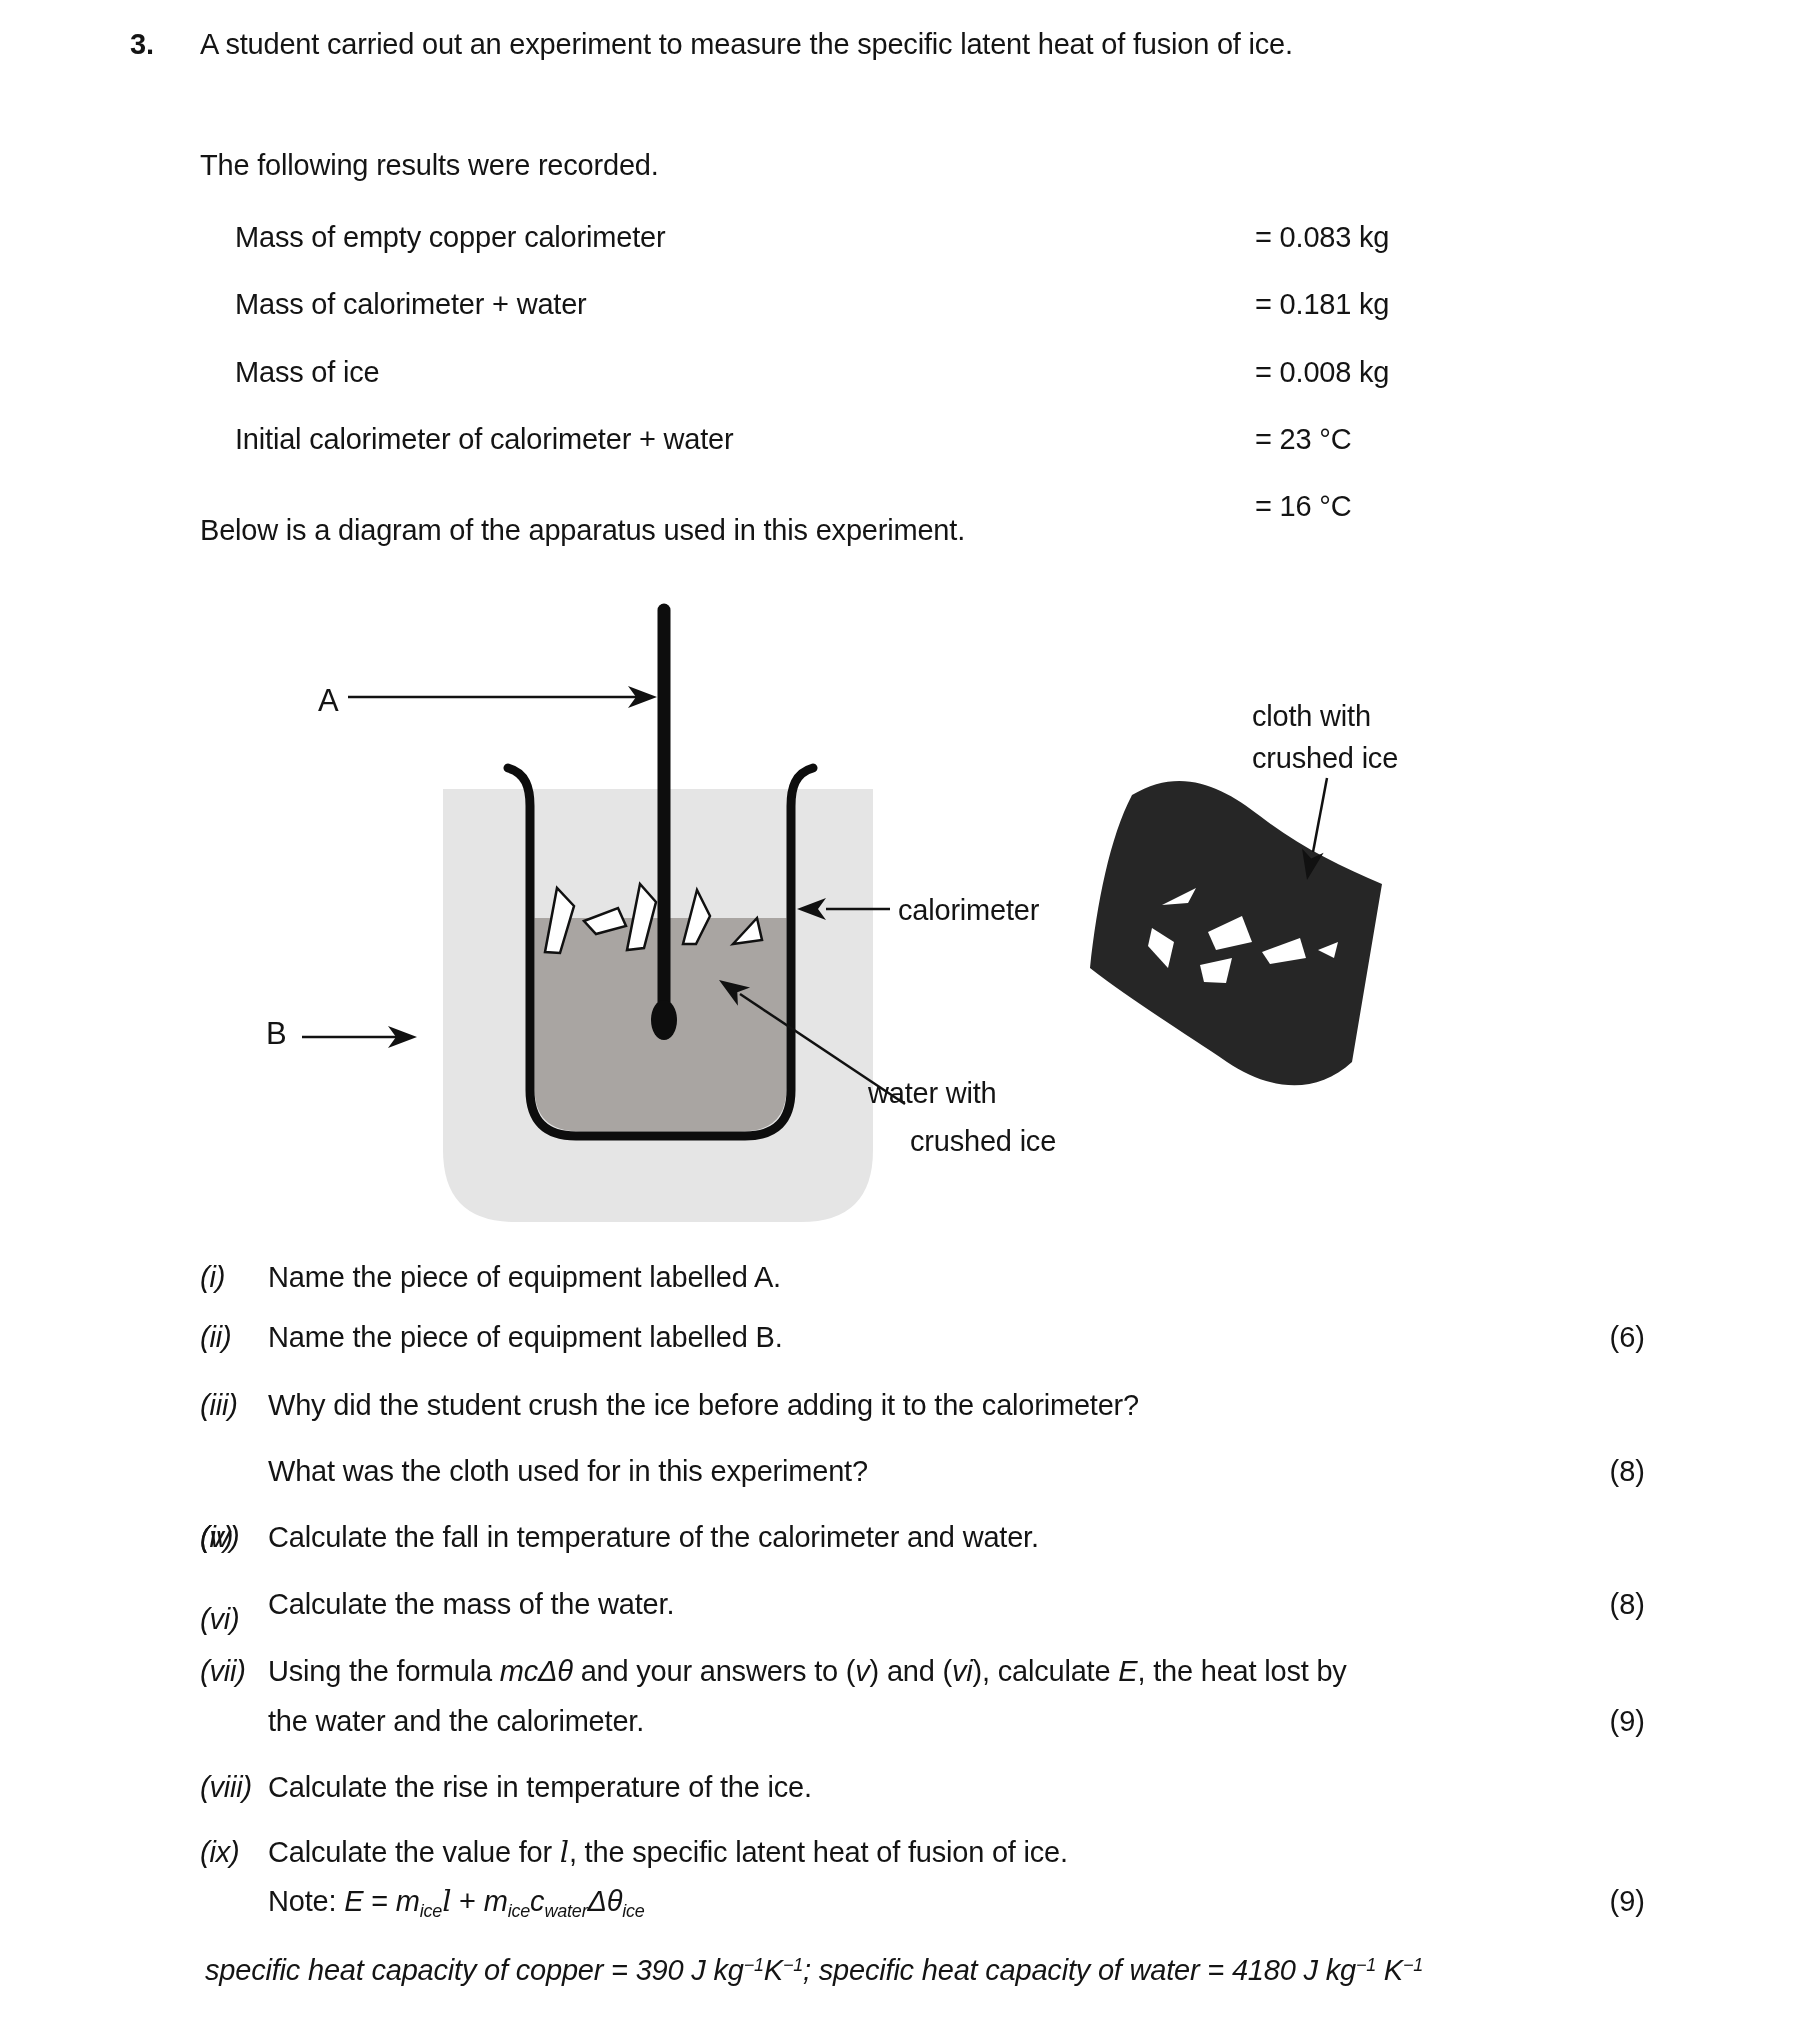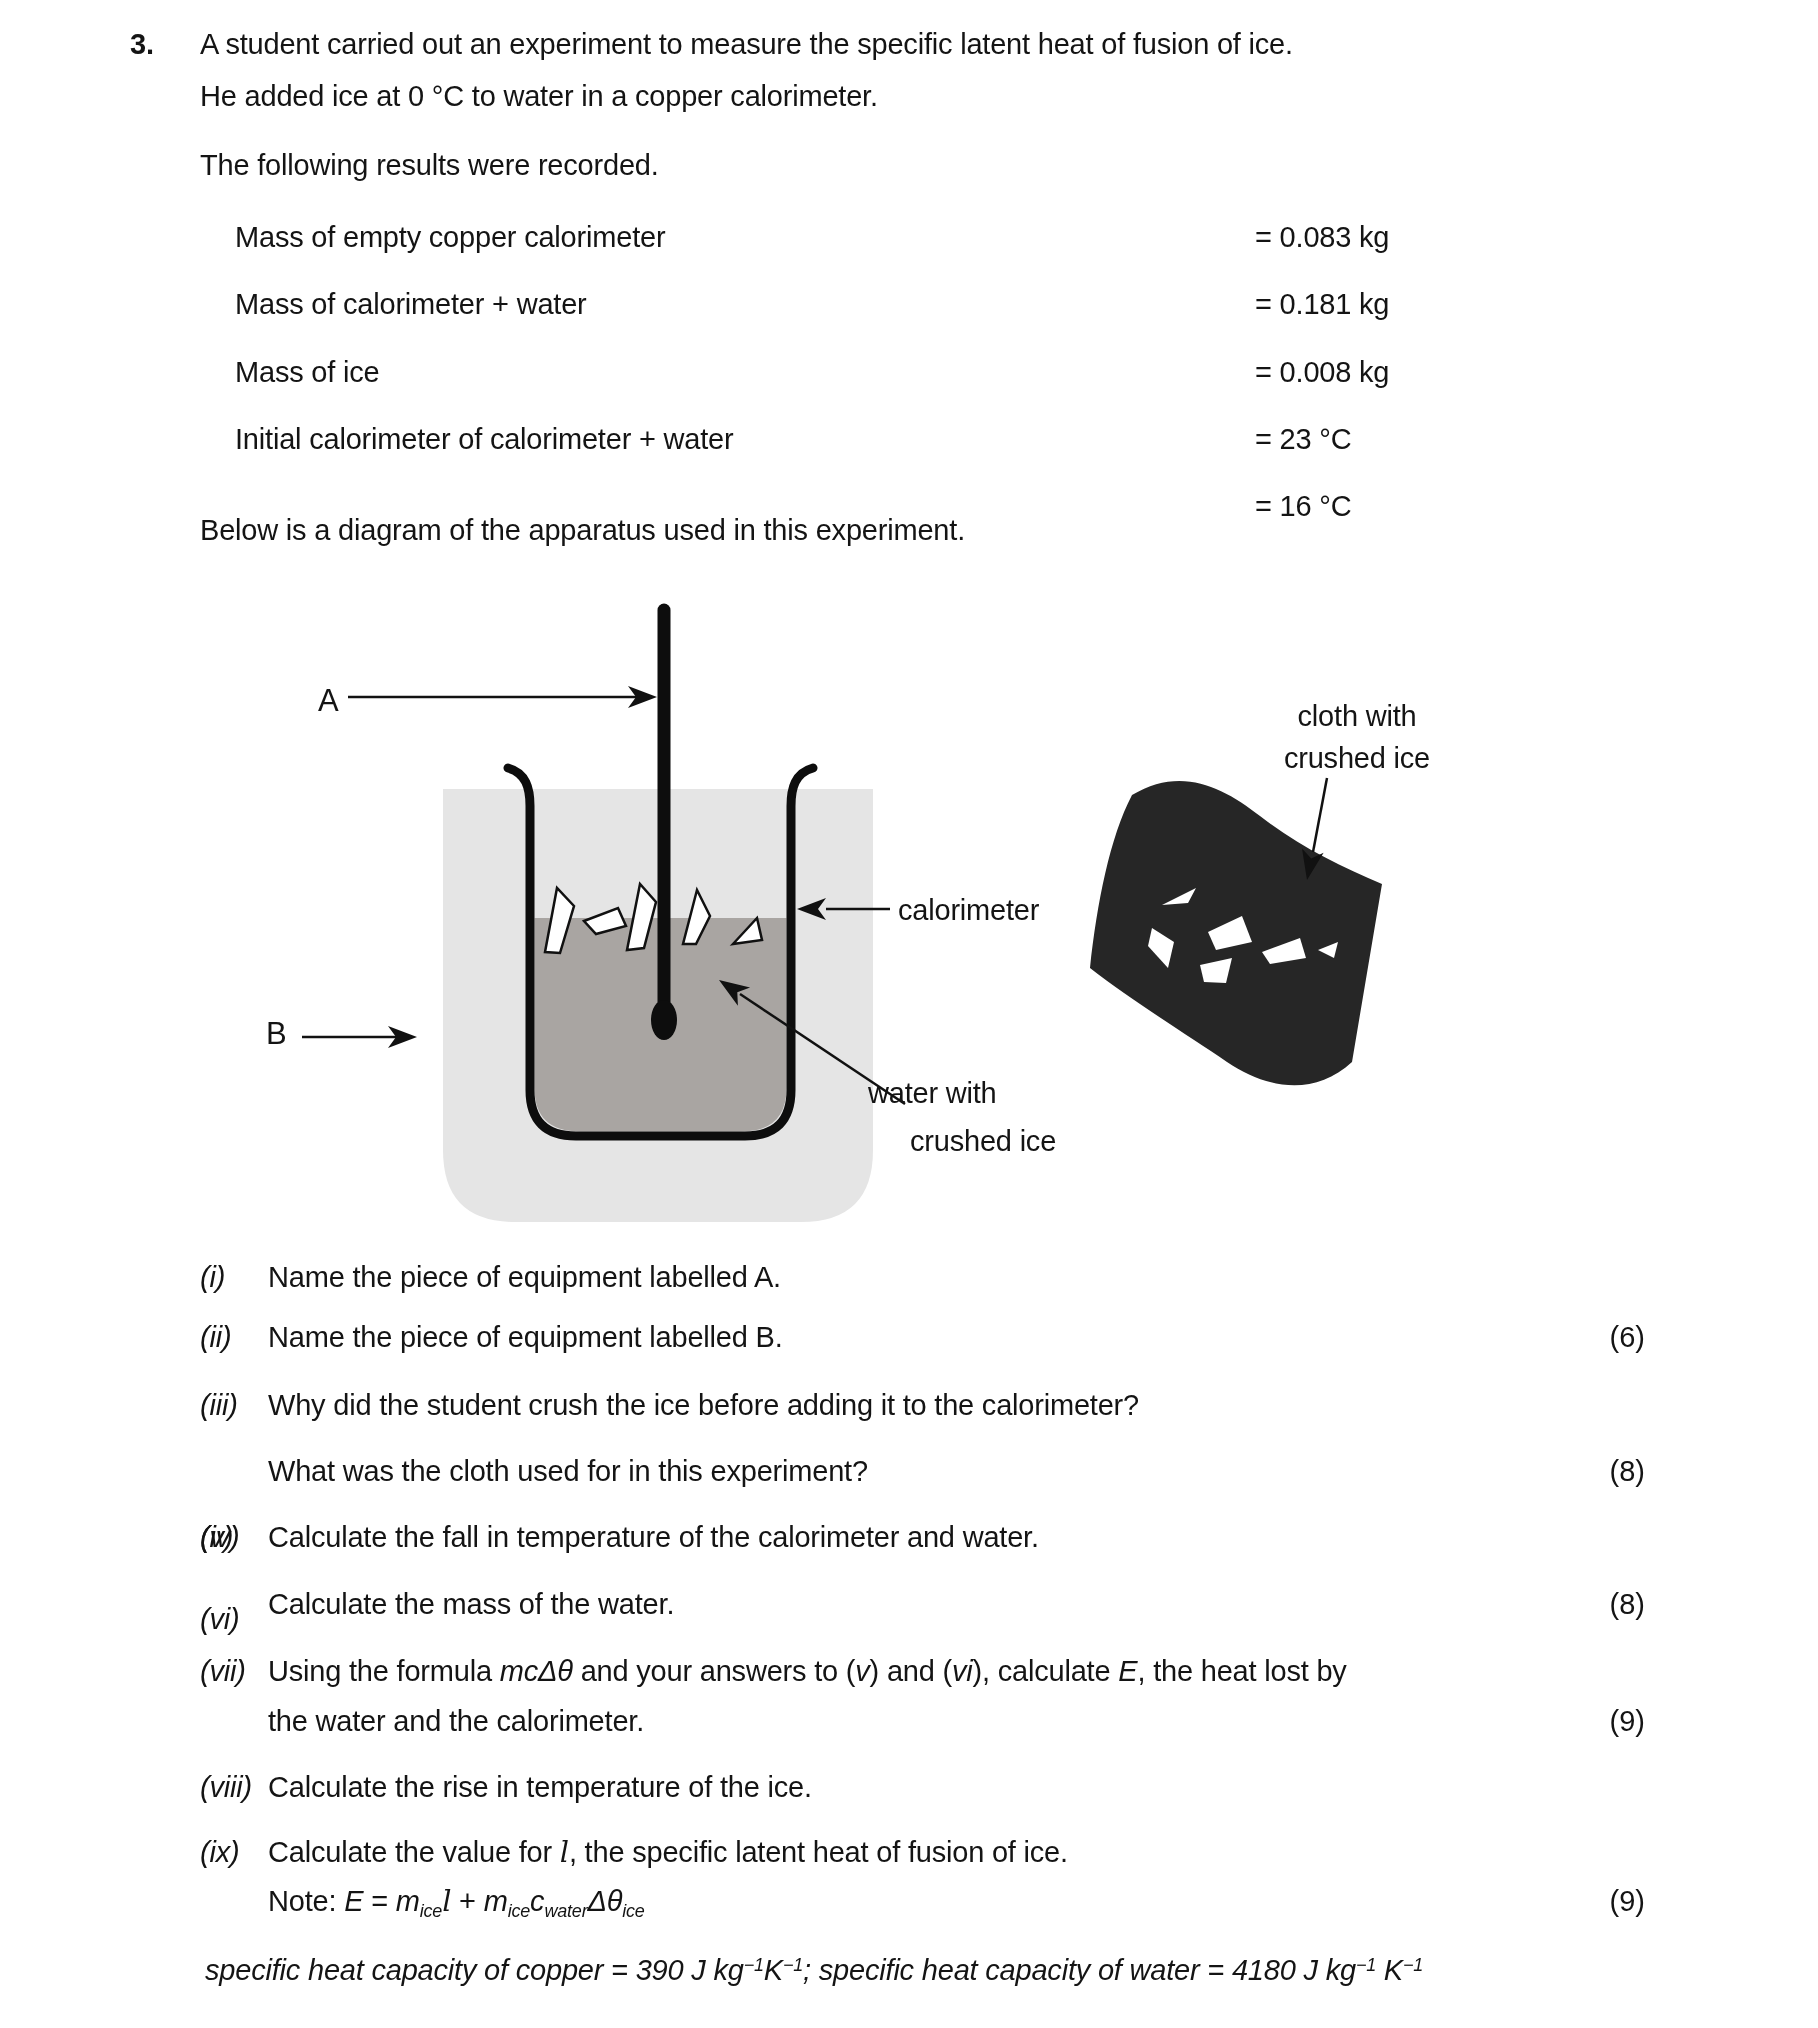--- a/index.html
+++ b/index.html
@@ -3,21 +3,21 @@
 <meta charset="utf-8">
 <style>
   html,body{margin:0;padding:0;background:#ffffff}
   .page{position:relative;width:1818px;height:2028px;background:#ffffff;
         font-family:"Liberation Sans",sans-serif;color:#141414;overflow:hidden}
   .t{position:absolute;font-size:29px;line-height:34px;white-space:nowrap;letter-spacing:-0.2px}
   .b{font-weight:bold}
   .i{font-style:italic}
   .lab{font-size:29px}
   .big{font-size:31px}
-  .ctr{text-align:center}
+  .ctr{text-align:left}
   .marks{position:absolute;left:1545px;width:100px;text-align:right;font-size:29px;line-height:34px}
   .sub{font-size:18px;font-style:italic;vertical-align:-6px}
   .sup{font-size:18px;font-style:italic;vertical-align:9px}
   .ml{font-family:"DejaVu Serif",serif;font-style:italic}
   svg.fig{position:absolute;left:0;top:0}
 </style>
 </head>
 <body>
 
 <div class="page">
@@ -72,21 +72,20 @@
     </g>
 
     <g stroke="#111111" stroke-width="2.5" fill="#111111">
       <line x1="1327" y1="778" x2="1313" y2="852"></line>
       <polygon points="1307,880 1323.6,852.7 1311.2,858.4 1302,848.5" stroke="none"></polygon>
     </g>
   </svg>
 
   <div class="t b" style="left:130px;top:27px">3.</div>
   <div class="t" style="left:200px;top:27px">A student carried out an experiment to measure the specific latent heat of fusion of ice.</div>
-  <div class="t" style="left:200px;top:79px">He added ice at 0 °C to water in a copper calorimeter.</div>
   <div class="t" style="left:200px;top:148px">The following results were recorded.</div>
 
   <div class="t" style="left:235px;top:220px">Mass of empty copper calorimeter</div>
   <div class="t" style="left:1255px;top:220px">= 0.083 kg</div>
 
   <div class="t" style="left:235px;top:287px">Mass of calorimeter + water</div>
   <div class="t" style="left:1255px;top:287px">= 0.181 kg</div>
 
   <div class="t" style="left:235px;top:355px">Mass of ice</div>
   <div class="t" style="left:1255px;top:355px">= 0.008 kg</div>

